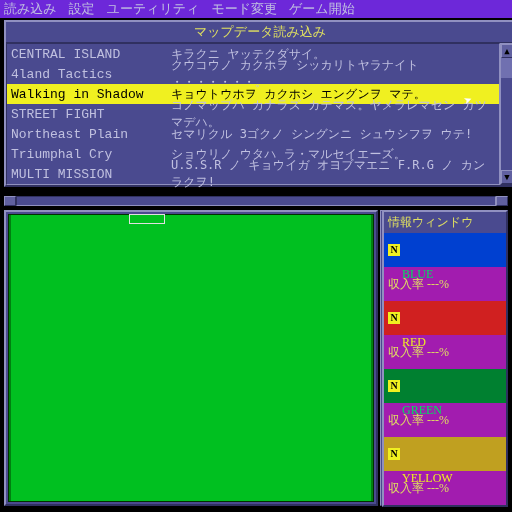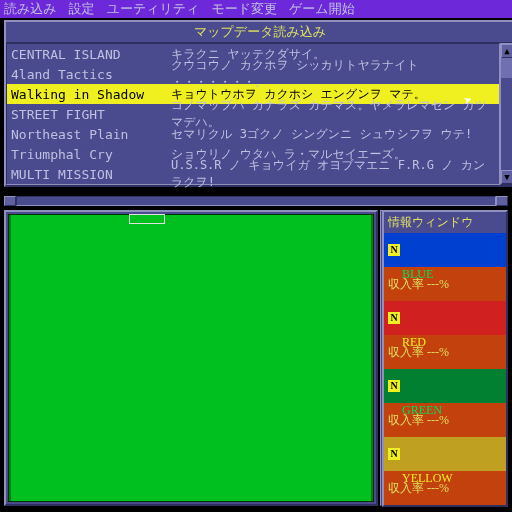--- a/index.html
+++ b/index.html
@@ -47,21 +47,21 @@
   padding: 1px 4px;
   color: #c0c0e0;
   height: 20px;
   align-items: center;
   cursor: pointer;
 }
 .map-row.selected {
   background: #f0f020;
   color: #000;
 }
-.map-name { width: 160px; }
+.map-name { width: 160px; font-family: Liberation Mono, monospace; }
 .map-desc { flex: 1; font-size: 12px; }
 .scrollbar {
   width: 14px;
   background: #4a4a8f;
   border: 1px solid;
   border-color: #9090c0 #303060 #303060 #9090c0;
   position: relative;
 }
 .scroll-btn {
   width: 100%; height: 14px;
@@ -141,21 +141,21 @@
   font-size: 10px;
   font-weight: bold;
   line-height: 12px;
 }
 .faction-label { font-size: 12px; margin-top: 48px; }
 .faction-rate {
   height: 34px;
   padding: 0 4px;
   display: flex; align-items: center;
   font-size: 12px;
-  background: #c2410c;
+  background: #a21caf;
   color: #e0e060;
 }
 .cursor {
   position: absolute;
   top: 92px; left: 464px;
   color: #fff;
   font-size: 14px;
   pointer-events: none;
   transform: rotate(-20deg);
 }

